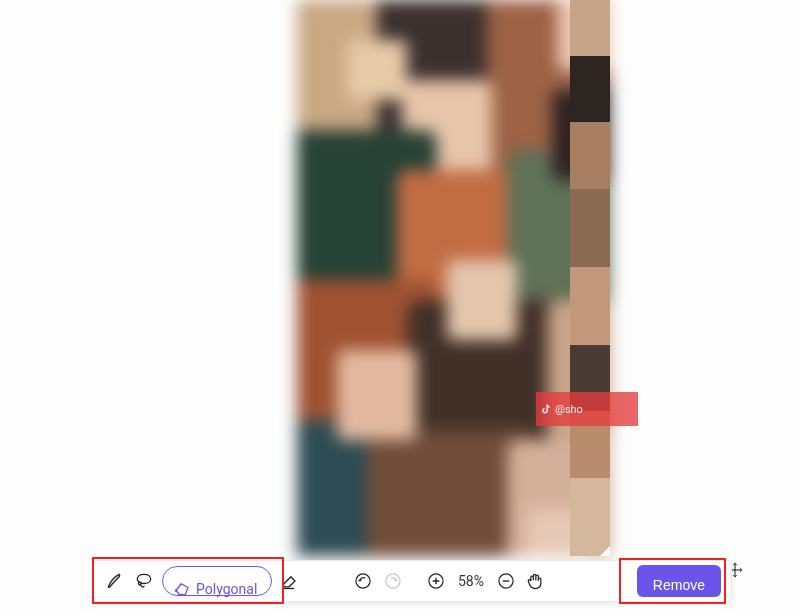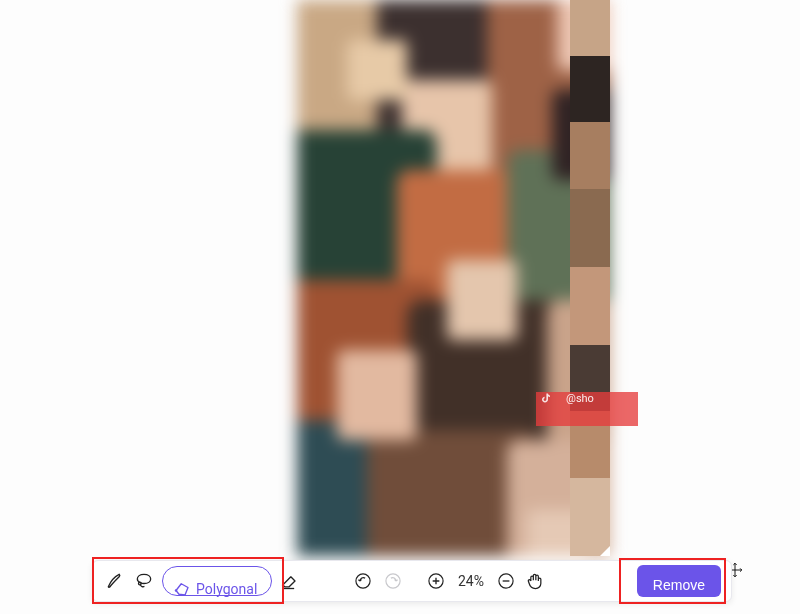--- a/index.html
+++ b/index.html
@@ -61,22 +61,22 @@
 
   
   .watermark {
     position: absolute;
     left: 536px;
     top: 392px;
     width: 102px;
     height: 34px;
     background: rgba(230,60,60,0.78);
     display: flex;
-    align-items: flex-start;
-    gap: 14px;
+    align-items: center;
+    gap: 3px;
     padding-left: 4px;
     font-size: 11px;
     color: rgba(255,255,255,0.9);
   }
   .watermark svg { flex: 0 0 12px; }
 
   
   .handle {
     position: absolute;
     right: 56px;
@@ -257,21 +257,21 @@
 
   <div class="spacer-sm"></div>
 
   <div class="tool-btn">
     <svg width="20" height="20" viewBox="0 0 24 24">
       <circle cx="12" cy="12" r="8.5" fill="none" stroke="currentColor" stroke-width="1.4"></circle>
       <path stroke="currentColor" stroke-width="1.6" d="M12 8v8M8 12h8"></path>
     </svg>
   </div>
 
-  <div class="zoom-pct">24%</div>
+  <div class="zoom-pct">58%</div>
 
   <div class="tool-btn">
     <svg width="20" height="20" viewBox="0 0 24 24">
       <circle cx="12" cy="12" r="8.5" fill="none" stroke="currentColor" stroke-width="1.4"></circle>
       <path stroke="currentColor" stroke-width="1.6" d="M8 12h8"></path>
     </svg>
   </div>
 
   <div class="tool-btn">
     <svg width="20" height="20" viewBox="0 0 24 24">

